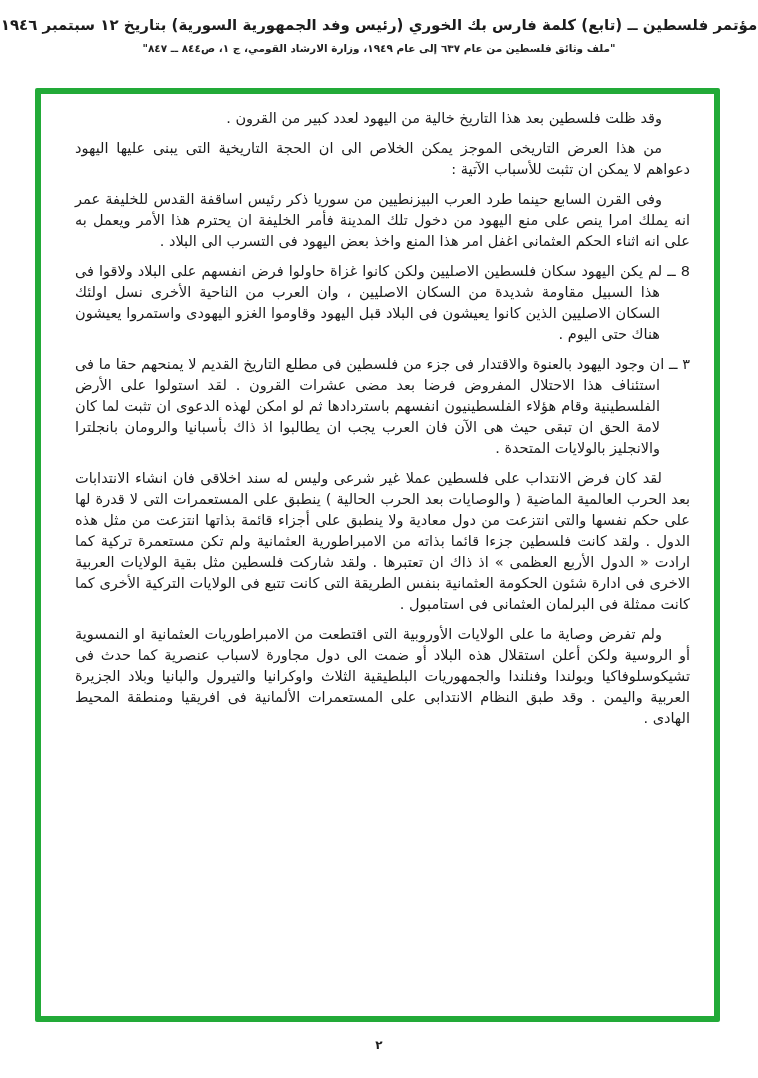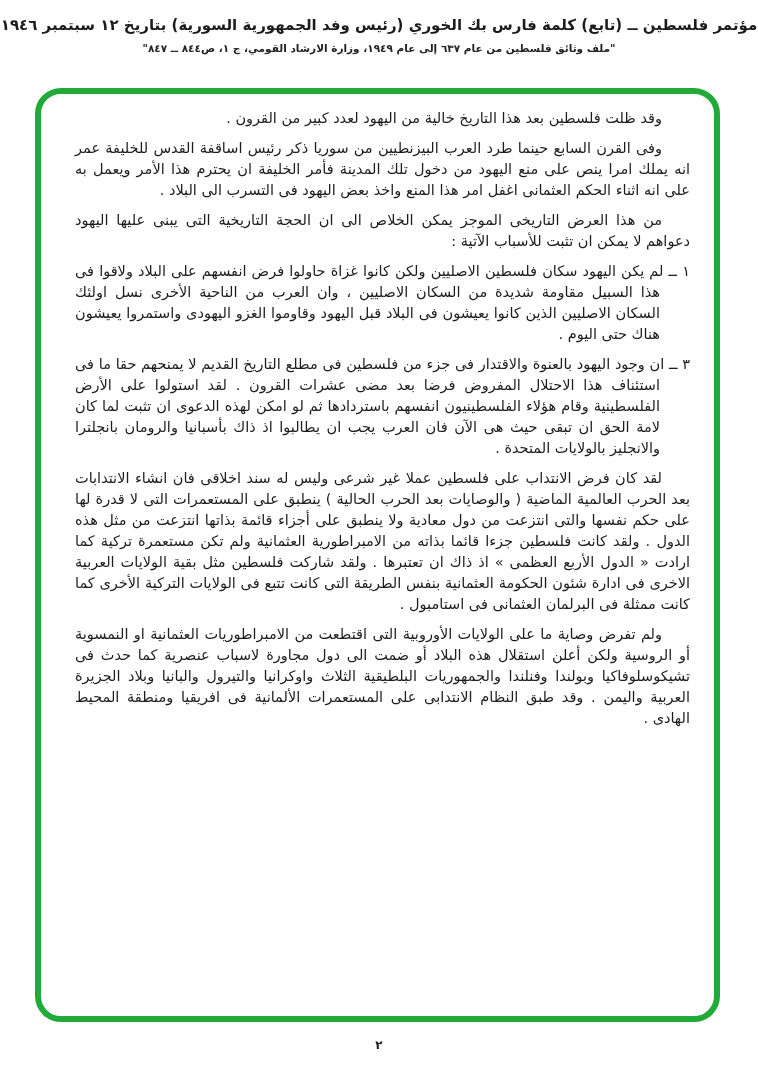--- a/index.html
+++ b/index.html
@@ -30,21 +30,21 @@
     font-size: 10.5px;
     font-weight: bold;
     margin-top: 5px;
     color: #222;
   }
   .frame {
     position: absolute;
     left: 35px; top: 88px;
     width: 685px; height: 934px;
     border: 6px solid #22aa38;
-    border-radius: 26px;
+    border-radius: 2px;
     background: #ffffff;
   }
   .content {
     position: absolute;
     inset: 0;
     padding: 14px 24px 0 34px;
     direction: rtl;
     text-align: justify;
     font-size: 14.5px;
     line-height: 21px;
@@ -76,25 +76,25 @@
   <div class="header">
     <div class="title">مؤتمر فلسطين ــ (تابع) كلمة فارس بك الخوري (رئيس وفد الجمهورية السورية) بتاريخ ١٢ سبتمبر ١٩٤٦</div>
     <div class="source-line">"ملف وثائق فلسطين من عام ٦٣٧ إلى عام ١٩٤٩، وزارة الارشاد القومي، ج ١، ص٨٤٤ ــ ٨٤٧"</div>
   </div>
 
   <div class="frame">
     <div class="content">
 
       <div class="para">وقد ظلت فلسطين بعد هذا التاريخ خالية من اليهود لعدد كبير من القرون .</div>
 
+      <div class="para">من هذا العرض التاريخى الموجز يمكن الخلاص الى ان الحجة التاريخية التى يبنى عليها اليهود دعواهم لا يمكن ان تثبت للأسباب الآتية :</div>
+
       <div class="para">وفى القرن السابع حينما طرد العرب البيزنطيين من سوريا ذكر رئيس اساقفة القدس للخليفة عمر انه يملك امرا ينص على منع اليهود من دخول تلك المدينة فأمر الخليفة ان يحترم هذا الأمر ويعمل به على انه اثناء الحكم العثمانى اغفل امر هذا المنع واخذ بعض اليهود فى التسرب الى البلاد .</div>
 
-      <div class="para">من هذا العرض التاريخى الموجز يمكن الخلاص الى ان الحجة التاريخية التى يبنى عليها اليهود دعواهم لا يمكن ان تثبت للأسباب الآتية :</div>
-
-      <div class="list-item"><span class="marker">١ ــ</span> <span>لم يكن اليهود سكان فلسطين الاصليين ولكن كانوا غزاة حاولوا فرض انفسهم على البلاد ولاقوا فى هذا السبيل مقاومة شديدة من السكان الاصليين ، وان العرب من الناحية الأخرى نسل اولئك السكان الاصليين الذين كانوا يعيشون فى البلاد قبل اليهود وقاوموا الغزو اليهودى واستمروا يعيشون هناك حتى اليوم .</span></div>
+      <div class="list-item"><span class="marker">8 ــ</span> <span>لم يكن اليهود سكان فلسطين الاصليين ولكن كانوا غزاة حاولوا فرض انفسهم على البلاد ولاقوا فى هذا السبيل مقاومة شديدة من السكان الاصليين ، وان العرب من الناحية الأخرى نسل اولئك السكان الاصليين الذين كانوا يعيشون فى البلاد قبل اليهود وقاوموا الغزو اليهودى واستمروا يعيشون هناك حتى اليوم .</span></div>
 
 
       <div class="list-item"><span class="marker">٣ ــ</span> <span>ان وجود اليهود بالعنوة والاقتدار فى جزء من فلسطين فى مطلع التاريخ القديم لا يمنحهم حقا ما فى استئناف هذا الاحتلال المفروض فرضا بعد مضى عشرات القرون . لقد استولوا على الأرض الفلسطينية وقام هؤلاء الفلسطينيون انفسهم باستردادها ثم لو امكن لهذه الدعوى ان تثبت لما كان لامة الحق ان تبقى حيث هى الآن فان العرب يجب ان يطالبوا اذ ذاك بأسبانيا والرومان بانجلترا والانجليز بالولايات المتحدة .</span></div>
 
 
       <div class="para">لقد كان فرض الانتداب على فلسطين عملا غير شرعى وليس له سند اخلاقى فان انشاء الانتدابات بعد الحرب العالمية الماضية ( والوصايات بعد الحرب الحالية ) ينطبق على المستعمرات التى لا قدرة لها على حكم نفسها والتى انتزعت من دول معادية ولا ينطبق على أجزاء قائمة بذاتها انتزعت من مثل هذه الدول . ولقد كانت فلسطين جزءا قائما بذاته من الامبراطورية العثمانية ولم تكن مستعمرة تركية كما ارادت « الدول الأربع العظمى » اذ ذاك ان تعتبرها . ولقد شاركت فلسطين مثل بقية الولايات العربية الاخرى فى ادارة شئون الحكومة العثمانية بنفس الطريقة التى كانت تتبع فى الولايات التركية الأخرى كما كانت ممثلة فى البرلمان العثمانى فى استامبول .</div>
 
       <div class="para">ولم تفرض وصاية ما على الولايات الأوروبية التى اقتطعت من الامبراطوريات العثمانية او النمسوية أو الروسية ولكن أعلن استقلال هذه البلاد أو ضمت الى دول مجاورة لاسباب عنصرية كما حدث فى تشيكوسلوفاكيا وبولندا وفنلندا والجمهوريات البلطيقية الثلاث واوكرانيا والتيرول والبانيا وبلاد الجزيرة العربية واليمن . وقد طبق النظام الانتدابى على المستعمرات الألمانية فى افريقيا ومنطقة المحيط الهادى .</div>
 
     </div>

